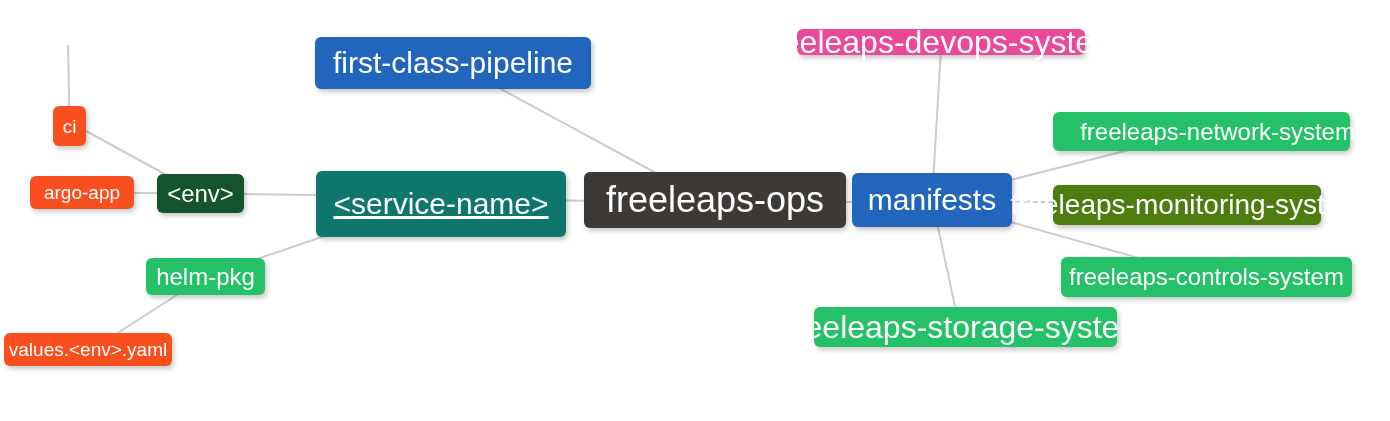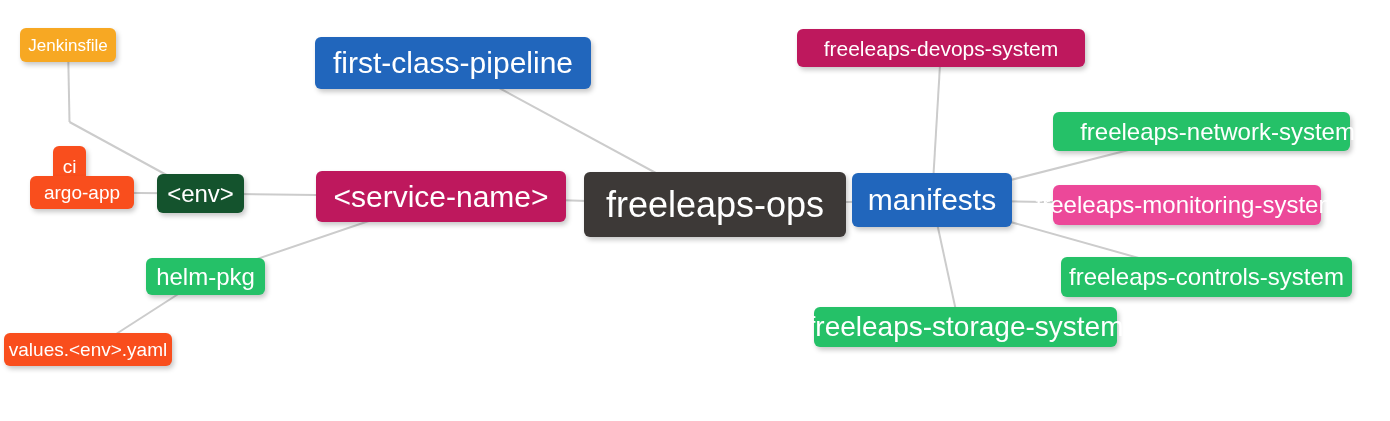--- a/index.html
+++ b/index.html
@@ -57,29 +57,28 @@
       <line x1="453" y1="63" x2="715" y2="205" stroke="#cccccc" stroke-width="2"></line>
       <line x1="441" y1="196.5" x2="715" y2="205" stroke="#cccccc" stroke-width="2"></line>
       <line x1="932" y1="200" x2="715" y2="205" stroke="#cccccc" stroke-width="2"></line>
       <line x1="941" y1="48" x2="932" y2="200" stroke="#cccccc" stroke-width="2"></line>
       <line x1="1201.5" y1="131.5" x2="932" y2="200" stroke="#cccccc" stroke-width="2"></line>
       <line x1="1212.5" y1="205" x2="932" y2="200" stroke="#cccccc" stroke-width="2"></line>
       <line x1="1206.5" y1="277" x2="932" y2="200" stroke="#cccccc" stroke-width="2"></line>
       <line x1="959.5" y1="327" x2="932" y2="200" stroke="#cccccc" stroke-width="2"></line>
     </svg>
   <div id="nodes">
-      <div class="node" style="left: 584px; top: 172px; width: 262px; height: 65px; background: rgb(61, 57, 55); color: rgb(255, 255, 255); font-size: 36px;">freeleaps-ops</div>
+      <div class="node" style="left: 584px; top: 172px; width: 262px; height: 56px; background: rgb(61, 57, 55); color: rgb(255, 255, 255); font-size: 36px;">freeleaps-ops</div>
       <div class="node" style="left: 315px; top: 37px; width: 276px; height: 52px; background: rgb(33, 102, 188); color: rgb(255, 255, 255); font-size: 30px;">first-class-pipeline</div>
-      <div class="node" style="left: 316px; top: 171px; width: 250px; height: 51px; background: #be185d; color: rgb(255, 255, 255); font-size: 30px;">&lt;service-name&gt;</div>
+      <div class="node" style="left: 316px; top: 171px; width: 250px; height: 66px; background: #0f766e; color: rgb(255, 255, 255); font-size: 30px; text-decoration: underline;">&lt;service-name&gt;</div>
       <div class="node" style="left: 852px; top: 173px; width: 160px; height: 54px; background: rgb(33, 102, 188); color: rgb(255, 255, 255); font-size: 30px; text-align: center;">manifests</div>
       <div class="node" style="left: 157px; top: 174px; width: 87px; height: 39px; background: #14532d; color: rgb(255, 255, 255); font-size: 24px;">&lt;env&gt;</div>
       <div class="node" style="left: 146px; top: 258px; width: 119px; height: 37px; background: rgb(37, 193, 104); color: rgb(255, 255, 255); font-size: 24px;">helm-pkg</div>
-      <div class="node" style="left: 797px; top: 29px; width: 288px; height: 38px; background: #be185d; color: rgb(255, 255, 255); font-size: 21px;">freeleaps-devops-system</div>
+      <div class="node" style="left: 797px; top: 29px; width: 288px; height: 26px; background: #ec4899; color: rgb(255, 255, 255); font-size: 32px;">freeleaps-devops-system</div>
       <div class="node" style="left: 1053px; top: 112px; width: 297px; height: 39px; background: rgb(37, 193, 104); color: rgb(255, 255, 255); font-size: 24px; padding-left: 32px;">freeleaps-network-system</div>
-      <div class="node" style="left: 1053px; top: 185px; width: 268px; height: 40px; background: #ec4899; color: rgb(255, 255, 255); font-size: 24px;">freeleaps-monitoring-system</div>
+      <div class="node" style="left: 1053px; top: 185px; width: 268px; height: 40px; background: #4d7c0f; color: rgb(255, 255, 255); font-size: 28px;">freeleaps-monitoring-system</div>
       <div class="node" style="left: 1061px; top: 257px; width: 291px; height: 40px; background: rgb(37, 193, 104); color: rgb(255, 255, 255); font-size: 24px;">freeleaps-controls-system</div>
-      <div class="node" style="left: 814px; top: 307px; width: 303px; height: 40px; background: rgb(37, 193, 104); color: rgb(255, 255, 255); font-size: 28px;">freeleaps-storage-system</div>
-      <div class="node" style="left: 53px; top: 106px; width: 33px; height: 40px; background: rgb(249, 78, 29); color: rgb(255, 255, 255); font-size: 19px; margin-top: 40px;">ci</div>
+      <div class="node" style="left: 814px; top: 307px; width: 303px; height: 40px; background: rgb(37, 193, 104); color: rgb(255, 255, 255); font-size: 32px;">freeleaps-storage-system</div>
+      <div class="node" style="left: 53px; top: 106px; width: 33px; height: 40px; background: rgb(249, 78, 29); color: rgb(255, 255, 255); font-size: 19px;">ci</div>
       <div class="node" style="left: 30px; top: 176px; width: 104px; height: 33px; background: rgb(249, 78, 29); color: rgb(255, 255, 255); font-size: 19px;">argo-app</div>
       <div class="node" style="left: 4px; top: 333px; width: 168px; height: 33px; background: rgb(249, 78, 29); color: rgb(255, 255, 255); font-size: 19px;">values.&lt;env&gt;.yaml</div>
-      <div class="node" style="left: 20px; top: 28px; width: 96px; height: 34px; background: rgb(247, 168, 35); color: rgb(255, 255, 255); font-size: 17px;">Jenkinsfile</div>
     </div>
 </div>
 
 </body></html>

